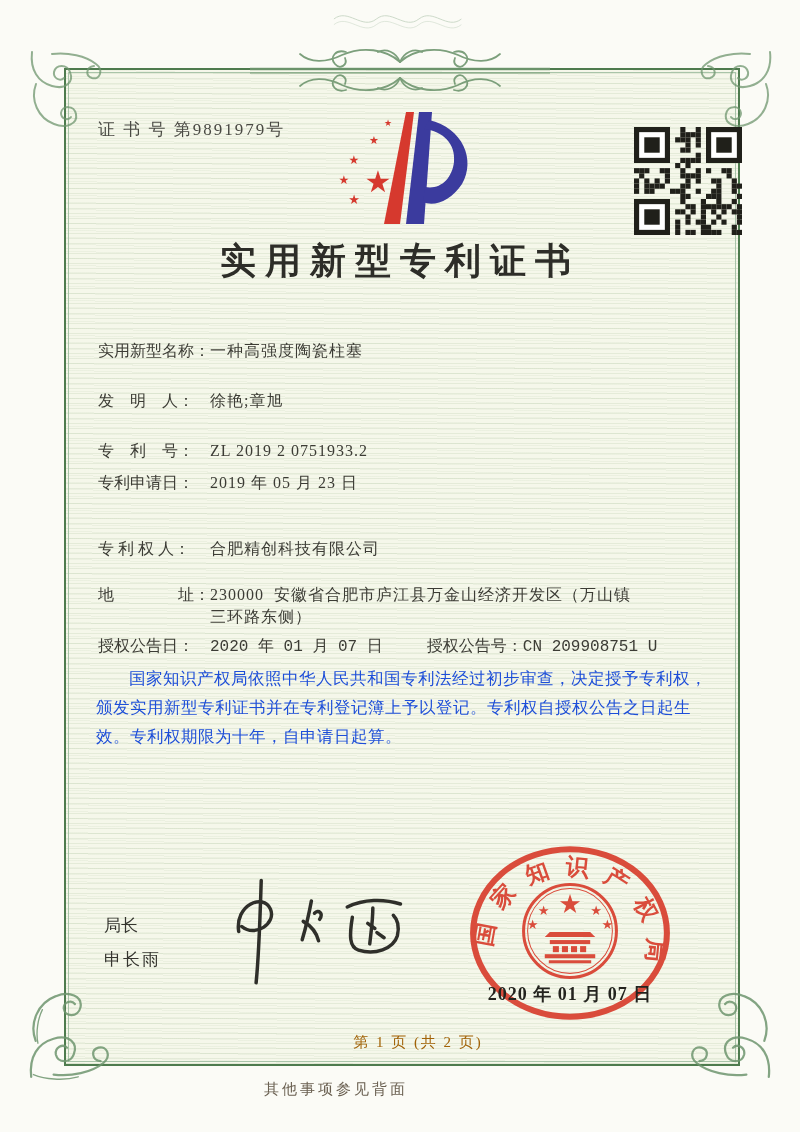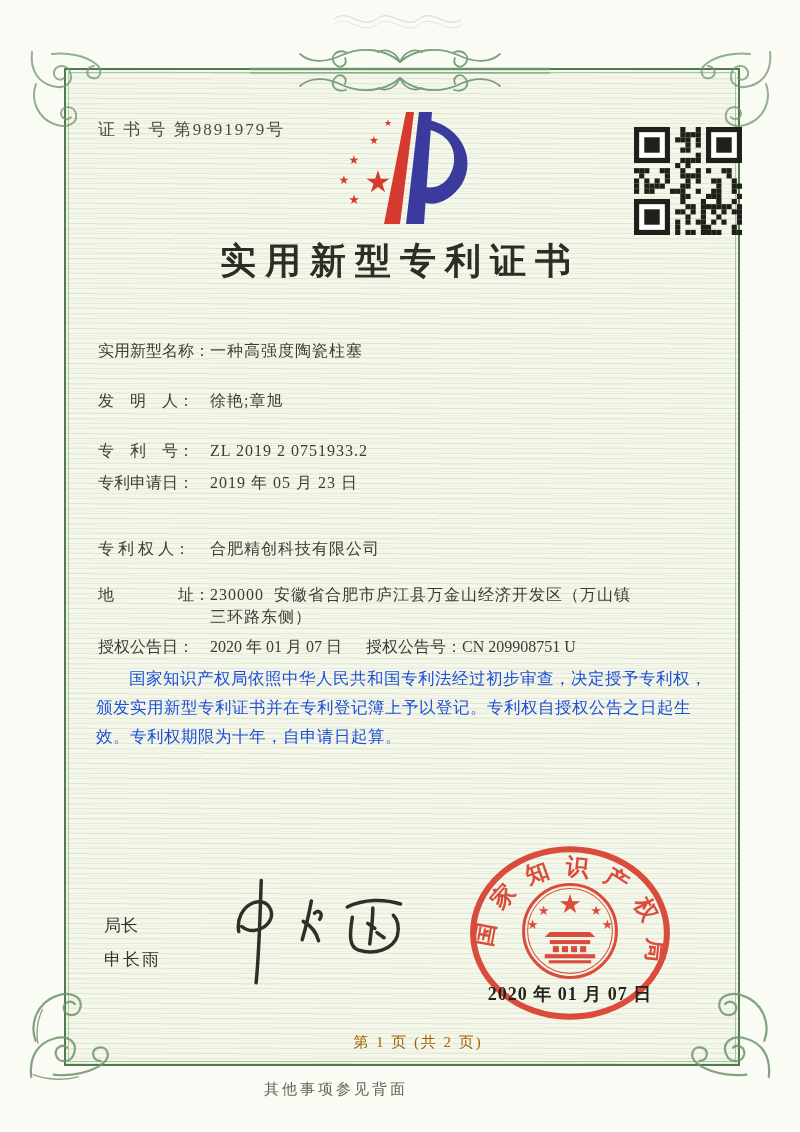--- a/index.html
+++ b/index.html
@@ -17,21 +17,21 @@
   
   .cert-no{left:98px;top:118px;font-size:17px;letter-spacing:2px;color:#4a4a44;}
   .logo{left:330px;top:108px;}
   .qr{left:634px;top:127px;width:108px;height:108px;}
   .title{left:0;top:237px;width:800px;text-align:center;font-size:36px;font-weight:700;
          letter-spacing:9px;color:#2d2d28;}
   
   .field-row{left:98px;width:612px;font-size:16px;line-height:22px;color:#3c3c35;}
   .f-label{display:inline-block;width:112px;white-space:pre;vertical-align:top;}
   .f-value{display:inline-block;white-space:pre-wrap;vertical-align:top;letter-spacing:1px;max-width:495px;}
-  .grant-row{display:flex;gap:24px;}
+  .grant-row{display:flex;gap:44px;font-family:Liberation Mono, monospace;}
   .grant-pair{white-space:pre;}
   
   .notice{left:96px;top:664px;width:616px;font-size:16.5px;line-height:29px;color:#1d4ed8;}
   .notice p{margin:0;text-indent:2em;letter-spacing:0.5px;}
   
   .officer-title{left:104px;top:914px;font-size:17px;color:#35352f;}
   .officer-name{left:104px;top:948px;font-size:17px;letter-spacing:2px;color:#35352f;}
   .signature{left:208px;top:868px;}
   .seal{left:464px;top:844px;}
   .seal-date{left:470px;top:982px;width:200px;text-align:center;font-size:18px;font-weight:700;

